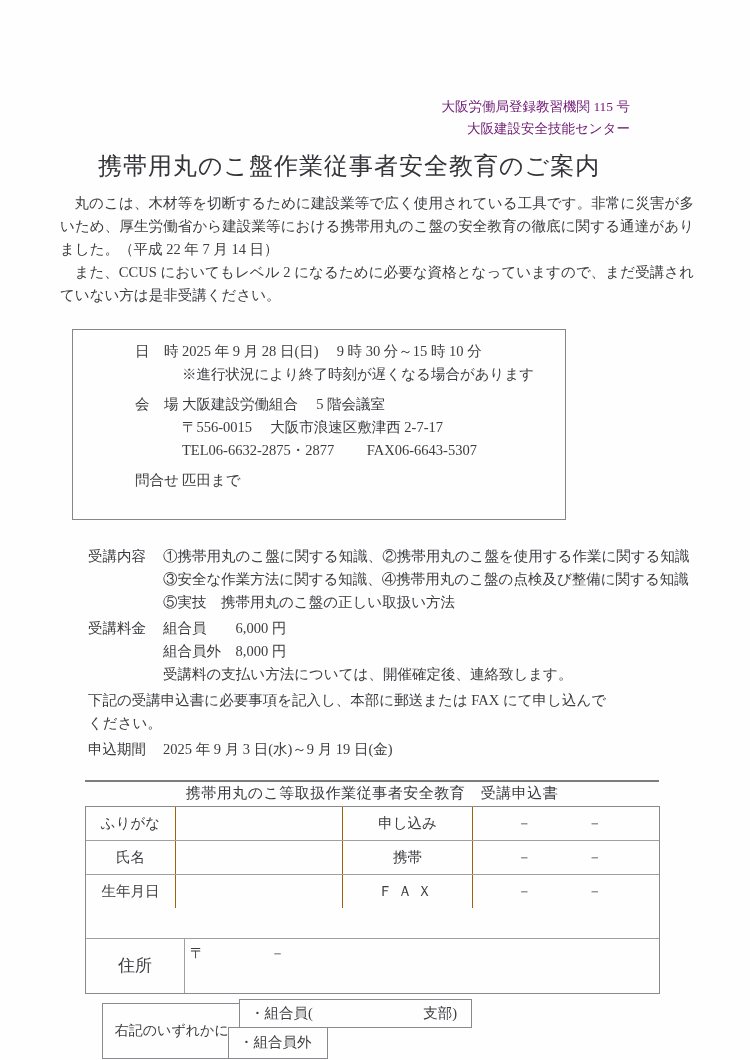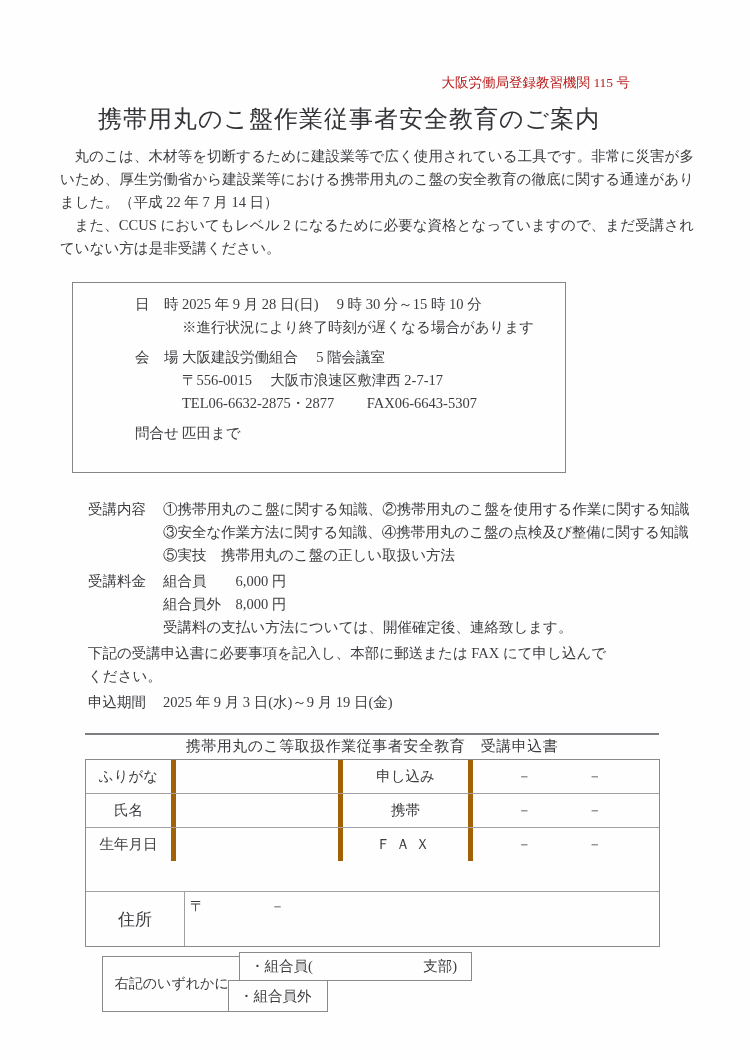--- a/index.html
+++ b/index.html
@@ -13,21 +13,22 @@
     font-size:14.5px;
     overflow:hidden;
   }
   
   .header-right{
     padding-top:72px;
     padding-right:120px;
     text-align:right;
     font-size:13.5px;
     line-height:1.65;
-    color:#b91c1c;
+    color:#701a75;
+    margin-top:24px;
   }
   
   .doc-title{
     margin-top:9px;
     padding-right:52px;
     text-align:center;
     font-size:24px;
     letter-spacing:1px;
     color:#333338;
   }
@@ -65,41 +66,42 @@
   }
   .app-table{
     margin:3px 0 0 85px;
     width:573px;
     border:1px solid #8a8a8e;
     box-sizing:content-box;
   }
   .trow{display:grid;grid-template-columns:90px 167px 130px 186px;height:33px;}
   .trow + .trow,.addr-row{border-top:1px solid #a0a0a4;}
   .cell{display:flex;align-items:center;justify-content:center;box-sizing:border-box;}
-  .cell.bordered{border-right:5px solid #a16207;font-family:Liberation Serif, serif;}
+  .cell.bordered{border-right:1px solid #a16207;font-family:Liberation Serif, serif;}
   .cell.phone-val{justify-content:flex-start;padding-left:44px;gap:56px;border-right:none;color:#5a5a5e;}
   .fax-spacing{letter-spacing:5px;}
   .addr-row{display:grid;grid-template-columns:99px 474px;height:54px;margin-top:30px;}
   .addr-label{display:flex;align-items:center;justify-content:center;font-size:17px;border-right:1px solid #a0a0a4;}
   .addr-value{padding:5px 0 0 5px;}
   .addr-value .dash{margin-left:62px;color:#5a5a5e;}
   
   .choice-area{position:relative;margin:5px 0 0 92px;height:62px;}
   .choice-area .box{position:absolute;border:1px solid #8a8a8e;box-sizing:border-box;background:#fefefe;}
   .either-box{left:10px;top:4px;width:148px;height:56px;display:flex;align-items:center;justify-content:center;font-size:14px;}
   .member-box{left:147px;top:0;width:233px;height:29px;display:flex;align-items:center;justify-content:space-between;padding:0 14px 0 10px;}
   .nonmember-box{left:136px;top:28px;width:100px;height:32px;display:flex;align-items:center;padding-left:10px;}
 </style>
 </head>
 <body>
 
 <div class="page">
 
   <div class="header-right">
     <div>大阪労働局登録教習機関 115 号</div>
+    <div>大阪建設安全技能センター</div>
   </div>
 
   <div class="doc-title">携帯用丸のこ盤作業従事者安全教育のご案内</div>
 
   <div class="intro">
     <p>丸のこは、木材等を切断するために建設業等で広く使用されている工具です。非常に災害が多いため、厚生労働省から建設業等における携帯用丸のこ盤の安全教育の徹底に関する通達がありました。（平成 22 年 7 月 14 日）</p>
     <p>また、CCUS においてもレベル 2 になるために必要な資格となっていますので、まだ受講されていない方は是非受講ください。</p>
   </div>
 
   <div class="info-box">

